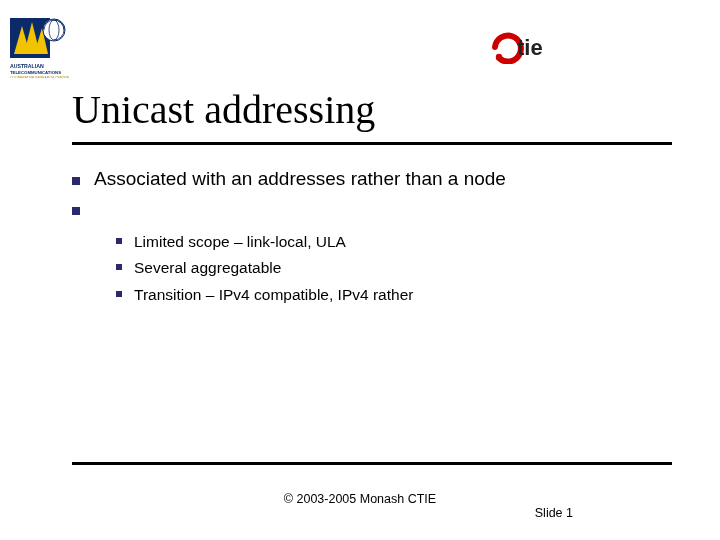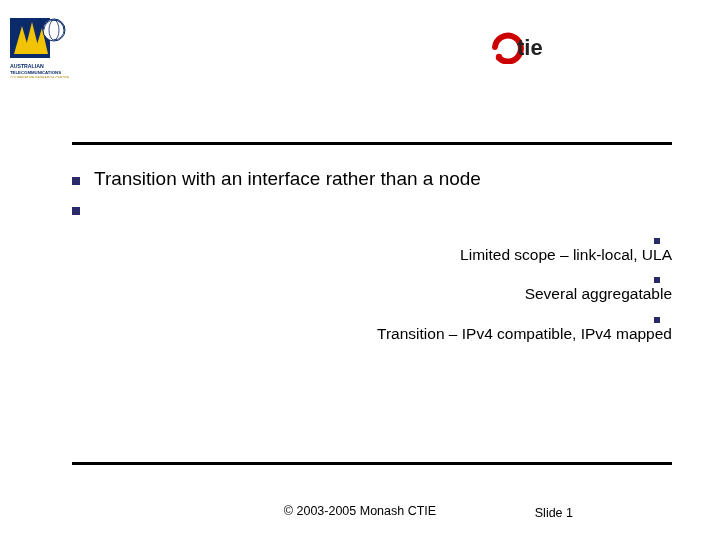--- a/index.html
+++ b/index.html
@@ -13,27 +13,27 @@
 
   .hr-top { position: absolute; top: 142px; left: 72px; width: 600px; height: 3px; background: #000; }
 
   .content { position: absolute; top: 166px; left: 72px; width: 600px; }
 
   .b1 { display: flex; align-items: baseline; margin-bottom: 6px; }
   .b1 .sq { width: 8px; height: 8px; background: #2a2a6a; margin-top: 9px; margin-right: 14px; flex: 0 0 auto; }
   .b1 .txt { font-size: 19px; line-height: 1.35; }
 
   .sub { margin-top: 16px; margin-left: 44px; }
-  .b2 { display: flex; align-items: flex-end; margin-bottom: 5px; flex-direction: column; }
+  .b2 { display: flex; align-items: flex-start; margin-bottom: 5px; }
   .b2 .sq { width: 6px; height: 6px; background: #2a2a6a; margin-top: 7px; margin-right: 12px; flex: 0 0 auto; }
   .b2 .txt { font-size: 15.5px; line-height: 1.4; }
 
   .hr-bot { position: absolute; top: 462px; left: 72px; width: 600px; height: 3px; background: #000; }
 
-  .footer-center { position: absolute; bottom: 22px; left: 0; width: 720px; text-align: center; font-size: 12.5px; }
+  .footer-center { position: absolute; bottom: 34px; left: 0; width: 720px; text-align: center; font-size: 12.5px; }
   .footer-right { position: absolute; bottom: 20px; right: 26px; font-size: 12.5px; }
 
   
   .atc-logo { display: block; }
   .ctie-logo { display: block; }
 </style>
 </head>
 <body>
 
 <div class="slide">
@@ -55,43 +55,44 @@
   </div>
 
   <div class="logo-right">
     <svg class="ctie-logo" viewBox="0 0 88 34" width="88" height="34">
       <path d="M6 17 A13 13 0 1 1 10 28" fill="none" stroke="#c00" stroke-width="6" stroke-linecap="round"></path>
       <circle cx="10" cy="27" r="3.2" fill="#c00"></circle>
       <text x="28" y="25" font-size="22" font-family="Arial" font-weight="600" fill="#222">tie</text>
     </svg>
   </div>
 
+  <div class="title">Unicast addressing</div>
 
   <div class="hr-top"></div>
 
   <div class="content">
     <div class="b1">
       <div class="sq"></div>
-      <div class="txt">Transition with an interface rather than a node</div>
+      <div class="txt">Associated with an addresses rather than a node</div>
     </div>
     <div class="b1">
       <div class="sq"></div>
     </div>
     <div class="sub">
       <div class="b2">
         <div class="sq"></div>
         <div class="txt">Limited scope – link-local, ULA</div>
       </div>
       <div class="b2">
         <div class="sq"></div>
         <div class="txt">Several aggregatable</div>
       </div>
       <div class="b2">
         <div class="sq"></div>
-        <div class="txt">Transition – IPv4 compatible, IPv4 mapped</div>
+        <div class="txt">Transition – IPv4 compatible, IPv4 rather</div>
       </div>
     </div>
   </div>
 
   <div class="hr-bot"></div>
 
   <div class="footer-center">© 2003-2005 Monash CTIE</div>
   <div class="footer-right">Slide 1</div>
 
 </div>

